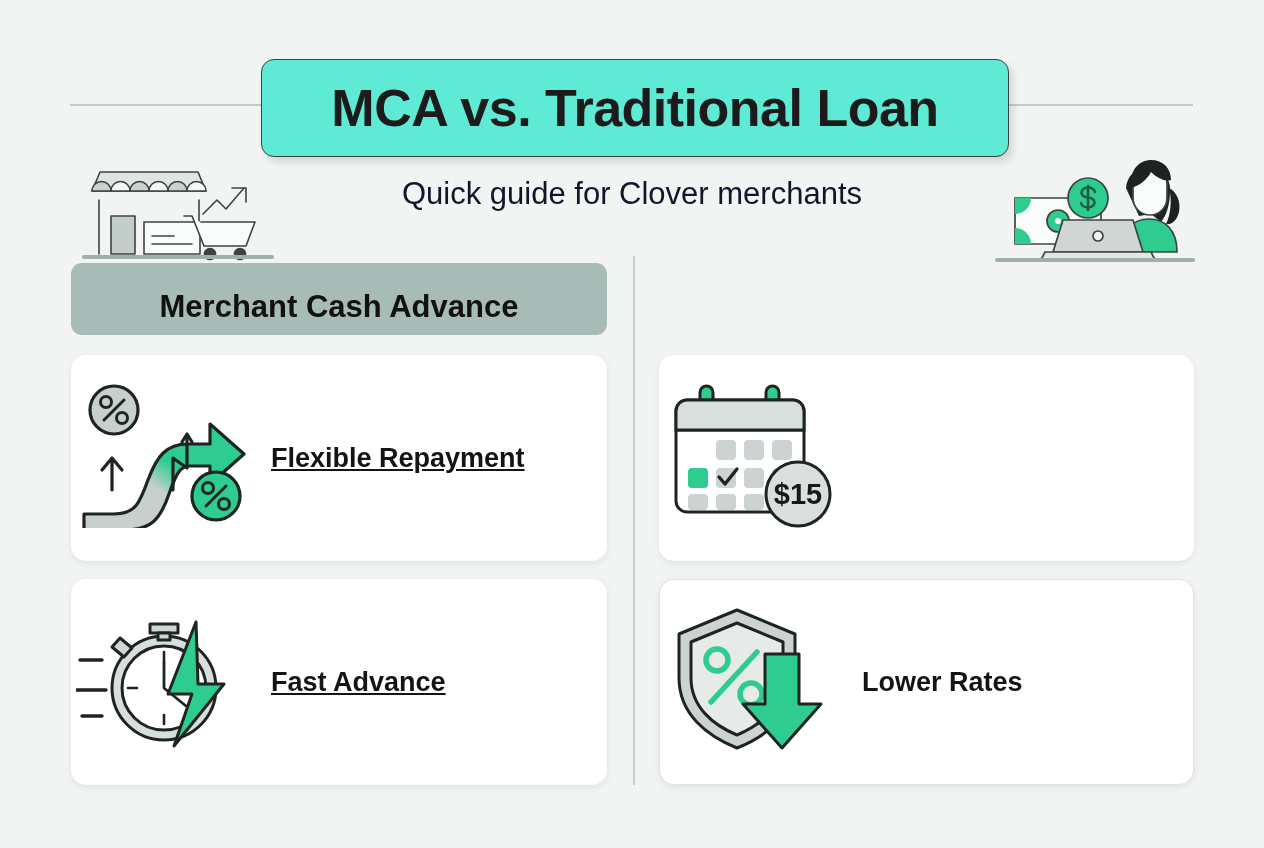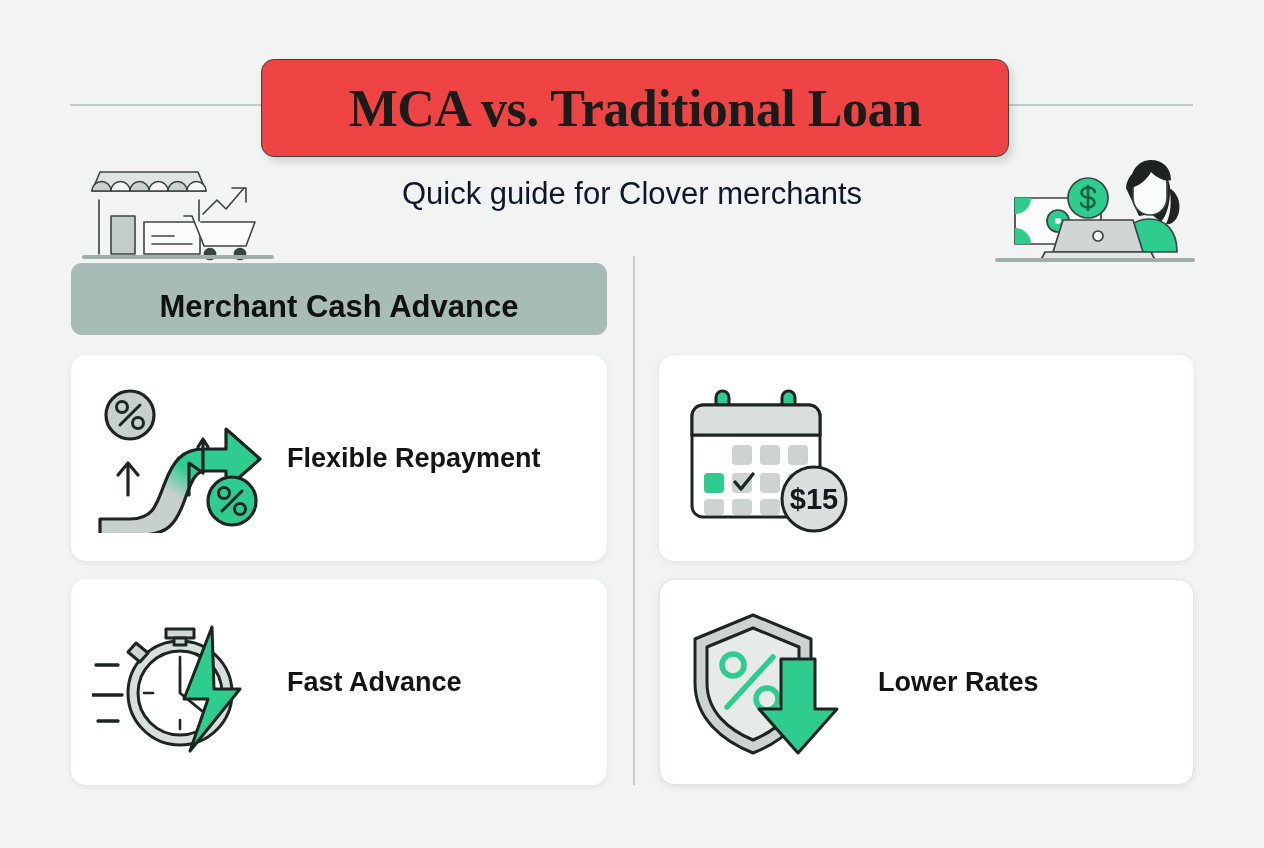--- a/index.html
+++ b/index.html
@@ -13,25 +13,24 @@
 
   
   .hrule{
     position:absolute;left:70px;top:104px;width:1123px;height:2px;
     background:#b9c4bf;opacity:.85;
   }
 
   
   .title-box{
     position:absolute;left:261px;top:59px;width:748px;height:98px;
-    background:#ef4444;border:1.6px solid #3a4240;border-radius:13px;
+    background:#5eead4;border:1.6px solid #3a4240;border-radius:13px;
     box-shadow:4px 5px 7px rgba(60,70,66,.17);
     display:flex;align-items:center;justify-content:center;
     box-sizing:border-box;
-    font-family:Liberation Serif, serif;
   }
   .title-text{
     font-size:52px;font-weight:bold;color:#1b1b1b;letter-spacing:-.5px;
     white-space:nowrap;
   }
   .subtitle{
     position:absolute;left:0;top:176px;width:1264px;text-align:center;
     font-size:31px;color:#0f172a;
   }
 
@@ -58,23 +57,23 @@
   .card{
     position:absolute;background:#ffffff;border-radius:15px;
     box-shadow:0 2px 6px rgba(70,80,76,.10);
     display:flex;align-items:center;box-sizing:border-box;
   }
   #card-flex {left:71px; top:355px;width:536px;height:206px;}
   #card-fast {left:71px; top:579px;width:536px;height:206px;}
   #card-fixed{left:659px;top:355px;width:535px;height:206px;}
   #card-lower{left:659px;top:579px;width:535px;height:206px;border:1.4px solid #dfe4e2;}
 
-  .card-icon{width:190px;flex:0 0 190px;height:160px;display:flex;align-items:center;justify-content:center;margin-left:16px;}
+  .card-icon{width:190px;flex:0 0 190px;height:160px;display:flex;justify-content:center;}
   .card-label{font-size:27px;font-weight:bold;color:#141414;white-space:nowrap;}
-  #card-flex  .card-label,#card-fast .card-label{margin-left:10px;}
+  #card-flex  .card-label,#card-fast .card-label{margin-left:10px;text-decoration:underline;}
   #card-fixed .card-label,#card-lower .card-label{margin-left:12px;}
 </style>
 </head>
 <body>
 
 <div id="stage">
 
   <div class="hrule"></div>
 
   <div class="title-box">

